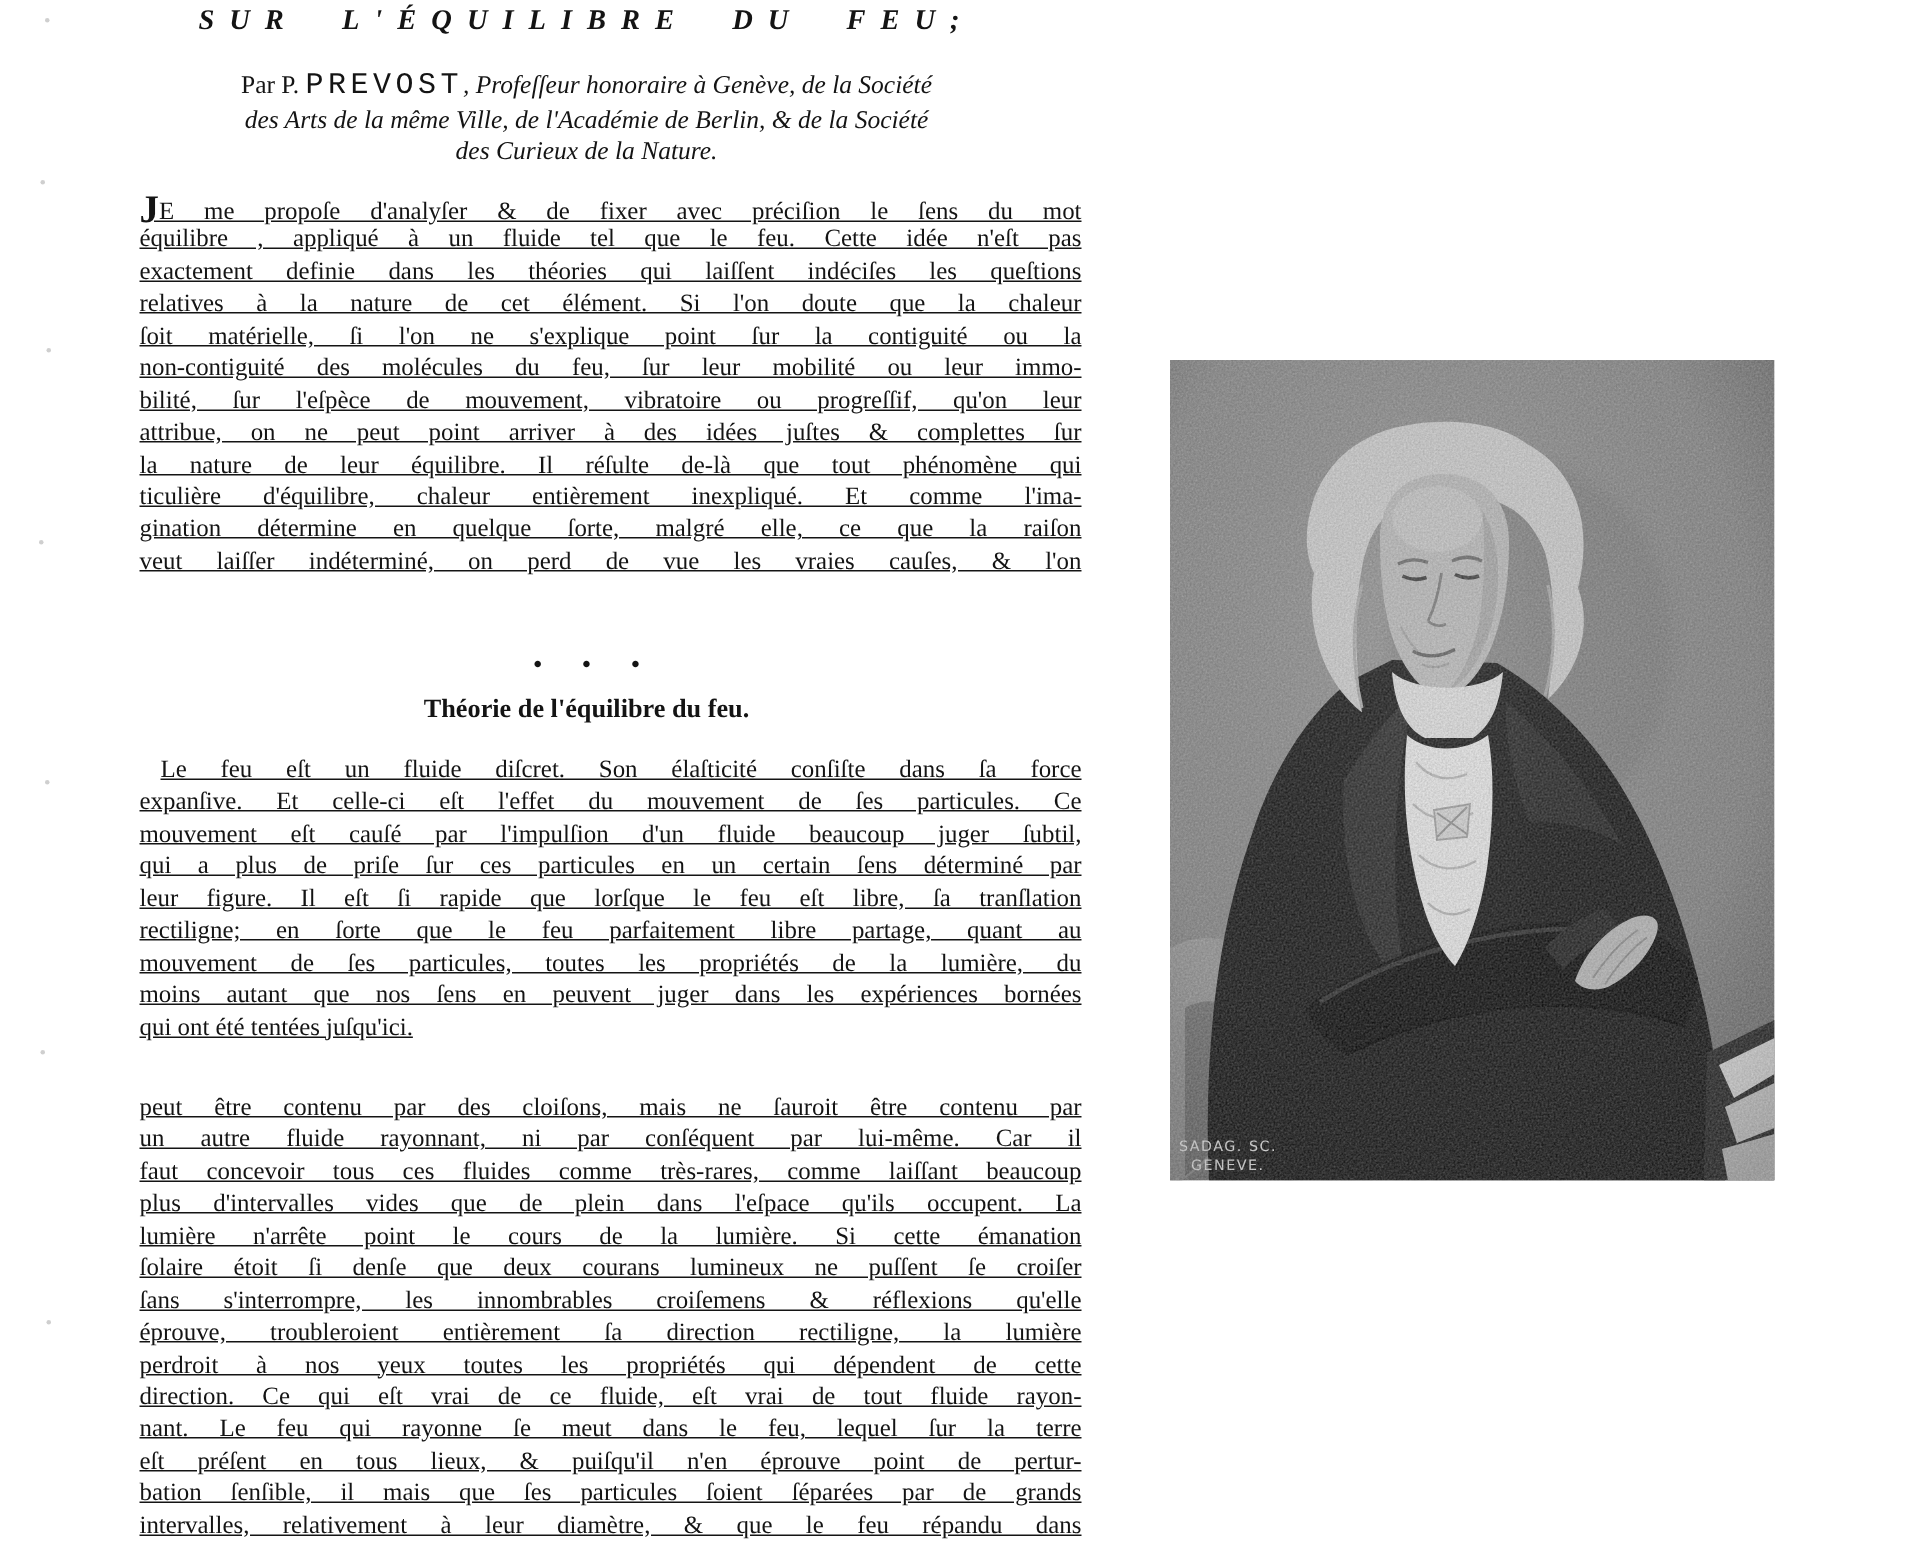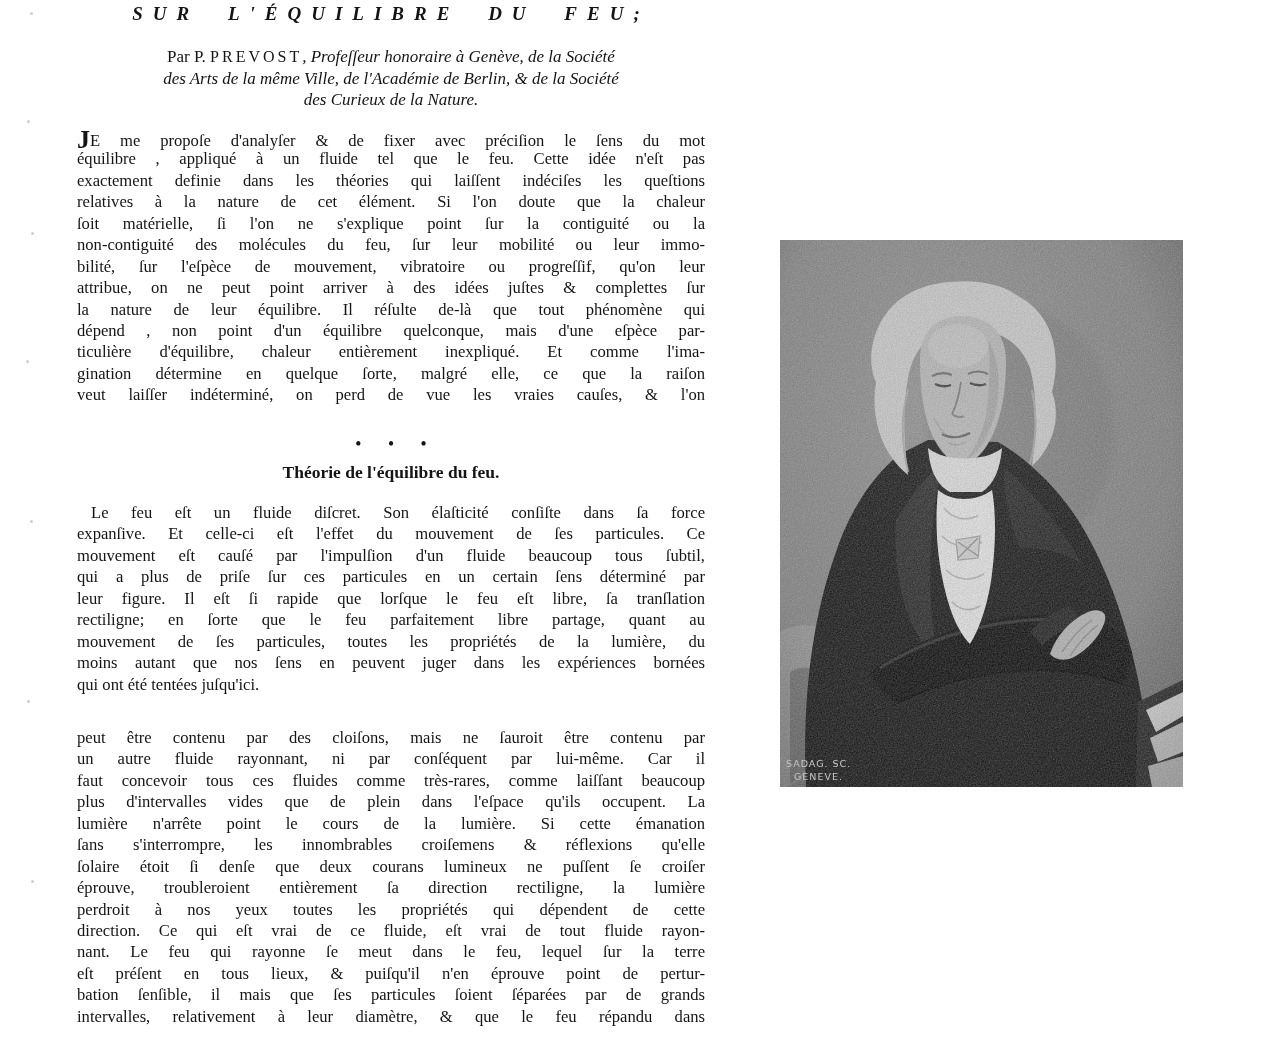--- a/index.html
+++ b/index.html
@@ -10,22 +10,22 @@
   }
   .col{position:absolute;left:77px;top:0;width:628px;height:1040px;}
   .title{
     position:absolute;top:3px;left:0;width:100%;text-align:center;
     font-size:19px;font-weight:bold;font-style:italic;
     letter-spacing:10px;word-spacing:14px;white-space:nowrap;
   }
   .byline{position:absolute;top:46px;left:0;width:100%;text-align:center;
     font-size:17px;line-height:21.5px;}
   .byline .it{font-style:italic;}
-  .byline .caps{letter-spacing:3px;font-size:16px;}
-  .para{position:absolute;left:0;width:628px;}
+  .byline .caps{letter-spacing:3px;font-size:20px;font-family:Liberation Mono, monospace;}
+  .para{position:absolute;left:16px;width:628px;text-decoration:underline;}
   .p1{top:127px;}
   .p2{top:502px;}
   .p3{top:727px;}
   .line{
     height:21.45px;line-height:21.45px;font-size:16.6px;
     text-align:justify;text-align-last:justify;
   }
   .line.short{text-align-last:left;}
   .line.indent{text-indent:14px;}
   .dropcap{font-size:26px;font-weight:bold;line-height:1;vertical-align:-2px;}
@@ -58,49 +58,48 @@
   <div class="para p1">
     <div class="line"><span class="dropcap">J</span><span>E me propoſe d'analyſer &amp; de fixer avec préciſion le ſens du mot</span></div>
     <div class="line">équilibre , appliqué à un fluide tel que le feu. Cette idée n'eſt pas</div>
     <div class="line">exactement definie dans les théories qui laiſſent indéciſes les queſtions</div>
     <div class="line">relatives à la nature de cet élément. Si l'on doute que la chaleur</div>
     <div class="line">ſoit matérielle, ſi l'on ne s'explique point ſur la contiguité ou la</div>
     <div class="line">non-contiguité des molécules du feu, ſur leur mobilité ou leur immo-</div>
     <div class="line">bilité, ſur l'eſpèce de mouvement, vibratoire ou progreſſif, qu'on leur</div>
     <div class="line">attribue, on ne peut point arriver à des idées juſtes &amp; complettes ſur</div>
     <div class="line">la nature de leur équilibre. Il réſulte de-là que tout phénomène qui</div>
-    <div class="line">dépend , non point d'un équilibre quelconque, mais d'une eſpèce par-</div>
     <div class="line">ticulière d'équilibre, chaleur entièrement inexpliqué. Et comme l'ima-</div>
     <div class="line">gination détermine en quelque ſorte, malgré elle, ce que la raiſon</div>
     <div class="line">veut laiſſer indéterminé, on perd de vue les vraies cauſes, &amp; l'on</div>
   </div>
 
   <div class="dots">•••</div>
   <div class="heading">Théorie de l'équilibre du feu.</div>
 
   <div class="para p2">
     <div class="line indent">Le feu eſt un fluide diſcret. Son élaſticité conſiſte dans ſa force</div>
     <div class="line">expanſive. Et celle-ci eſt l'effet du mouvement de ſes particules. Ce</div>
-    <div class="line">mouvement eſt cauſé par l'impulſion d'un fluide beaucoup tous ſubtil,</div>
+    <div class="line">mouvement eſt cauſé par l'impulſion d'un fluide beaucoup juger ſubtil,</div>
     <div class="line">qui a plus de priſe ſur ces particules en un certain ſens déterminé par</div>
     <div class="line">leur figure. Il eſt ſi rapide que lorſque le feu eſt libre, ſa tranſlation</div>
     <div class="line">rectiligne; en ſorte que le feu parfaitement libre partage, quant au</div>
     <div class="line">mouvement de ſes particules, toutes les propriétés de la lumière, du</div>
     <div class="line">moins autant que nos ſens en peuvent juger dans les expériences bornées</div>
     <div class="line short">qui ont été tentées juſqu'ici.</div>
   </div>
 
   <div class="para p3">
     <div class="line">peut être contenu par des cloiſons, mais ne ſauroit être contenu par</div>
     <div class="line">un autre fluide rayonnant, ni par conſéquent par lui-même. Car il</div>
     <div class="line">faut concevoir tous ces fluides comme très-rares, comme laiſſant beaucoup</div>
     <div class="line">plus d'intervalles vides que de plein dans l'eſpace qu'ils occupent. La</div>
     <div class="line">lumière n'arrête point le cours de la lumière. Si cette émanation</div>
+    <div class="line">ſolaire étoit ſi denſe que deux courans lumineux ne puſſent ſe croiſer</div>
     <div class="line">ſans s'interrompre, les innombrables croiſemens &amp; réflexions qu'elle</div>
-    <div class="line">ſolaire étoit ſi denſe que deux courans lumineux ne puſſent ſe croiſer</div>
     <div class="line">éprouve, troubleroient entièrement ſa direction rectiligne, la lumière</div>
     <div class="line">perdroit à nos yeux toutes les propriétés qui dépendent de cette</div>
     <div class="line">direction. Ce qui eſt vrai de ce fluide, eſt vrai de tout fluide rayon-</div>
     <div class="line">nant. Le feu qui rayonne ſe meut dans le feu, lequel ſur la terre</div>
     <div class="line">eſt préſent en tous lieux, &amp; puiſqu'il n'en éprouve point de pertur-</div>
     <div class="line">bation ſenſible, il mais que ſes particules ſoient ſéparées par de grands</div>
     <div class="line">intervalles, relativement à leur diamètre, &amp; que le feu répandu dans</div>
   </div>
 </div>
 

